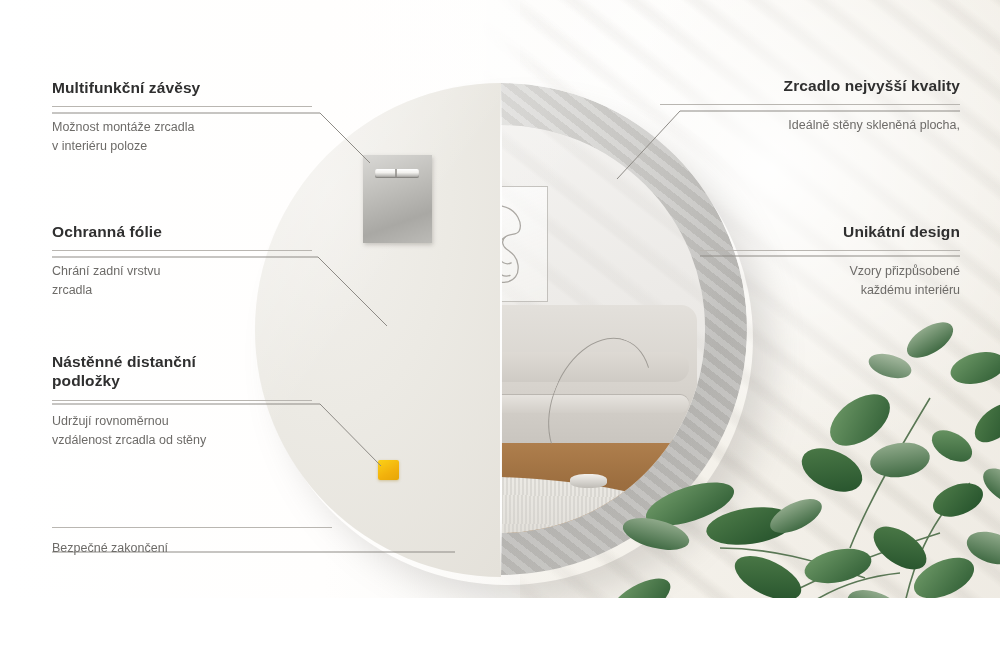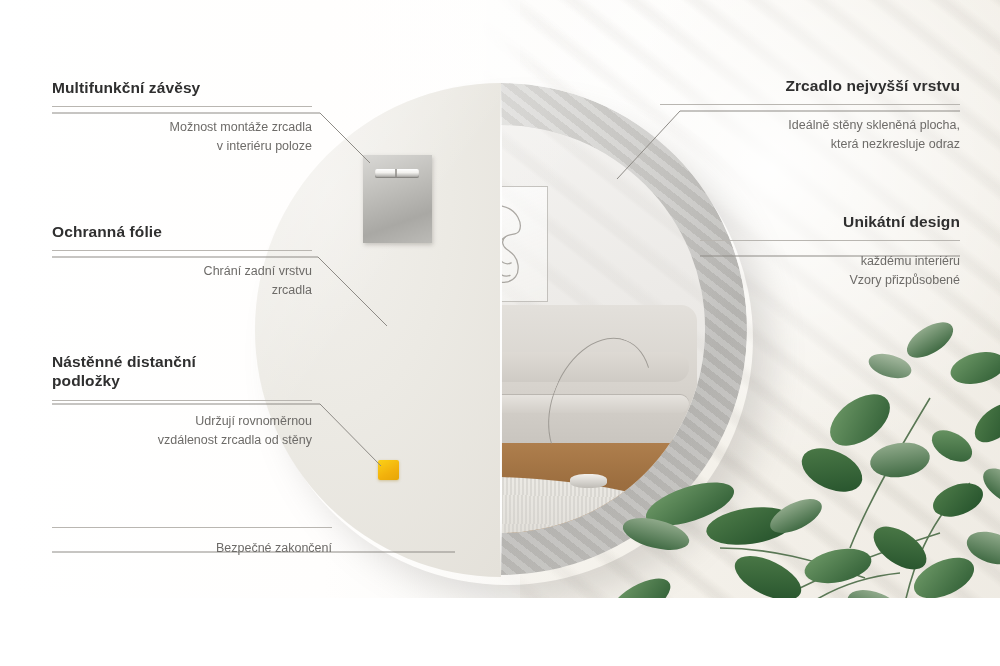--- a/index.html
+++ b/index.html
@@ -117,21 +117,21 @@
     box-shadow:0 1px 3px rgba(160,120,10,.35);}
 
   
   .foliage{position:absolute;right:-20px;bottom:-30px;width:420px;height:380px;}
   .foliage svg{width:100%;height:100%;display:block;}
 
   
   .callout{position:absolute;}
   .co-title{font-size:15.5px;font-weight:bold;color:#2f2f2f;letter-spacing:.1px;line-height:1.25;}
   .co-rule{height:1px;background:#b9b6b1;margin:9px 0 11px 0;}
-  .co-desc{font-size:12.5px;color:#6d6b68;line-height:1.5;font-weight:400;text-align:right;}
+  .co-desc{font-size:12.5px;color:#6d6b68;line-height:1.5;font-weight:400;}
   .left-co{left:52px;text-align:left;}
   .right-co{text-align:right;}
 
   
   .leader{position:absolute;left:0;top:0;width:1000px;height:666px;pointer-events:none;}
 </style>
 </head>
 <body>
 
 <div id="stage">
@@ -231,34 +231,33 @@
   </div>
 
   <div class="callout left-co" style="top:518px;width:280px;">
     <div class="co-rule"></div>
     <div class="co-desc">
       <div>Bezpečné zakončení</div>
     </div>
   </div>
 
   <div class="callout right-co" style="top:76px;right:40px;width:300px;">
-    <div class="co-title">Zrcadlo nejvyšší vrstvu</div>
+    <div class="co-title">Zrcadlo nejvyšší kvality</div>
     <div class="co-rule"></div>
     <div class="co-desc">
       <div>Ideálně stěny skleněná plocha,</div>
-      <div>která nezkresluje odraz</div>
-    </div>
-  </div>
-
-  <div class="callout right-co" style="top:212px;right:40px;width:260px;">
+    </div>
+  </div>
+
+  <div class="callout right-co" style="top:222px;right:40px;width:260px;">
     <div class="co-title">Unikátní design</div>
     <div class="co-rule"></div>
     <div class="co-desc">
+      <div>Vzory přizpůsobené</div>
       <div>každému interiéru</div>
-      <div>Vzory přizpůsobené</div>
     </div>
   </div>
 
   <div class="foliage">
     <svg viewBox="0 0 420 380">
       <defs>
         <linearGradient id="lf1" x1="0" y1="0" x2="1" y2="1">
           <stop offset="0%" stop-color="#4f7d4a"></stop>
             <stop offset="100%" stop-color="#23502a"></stop>
         </linearGradient>

